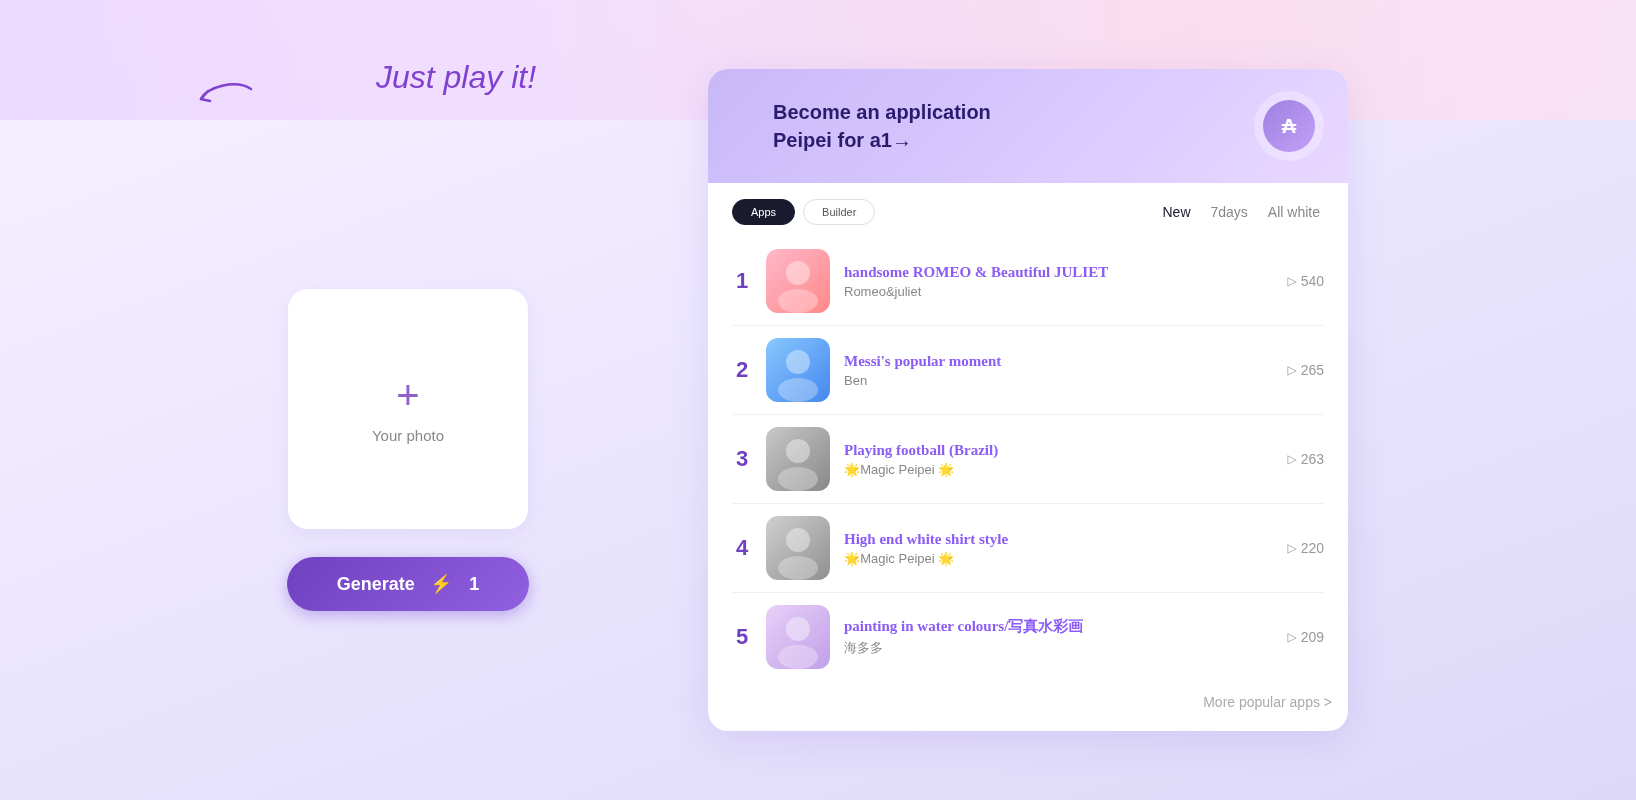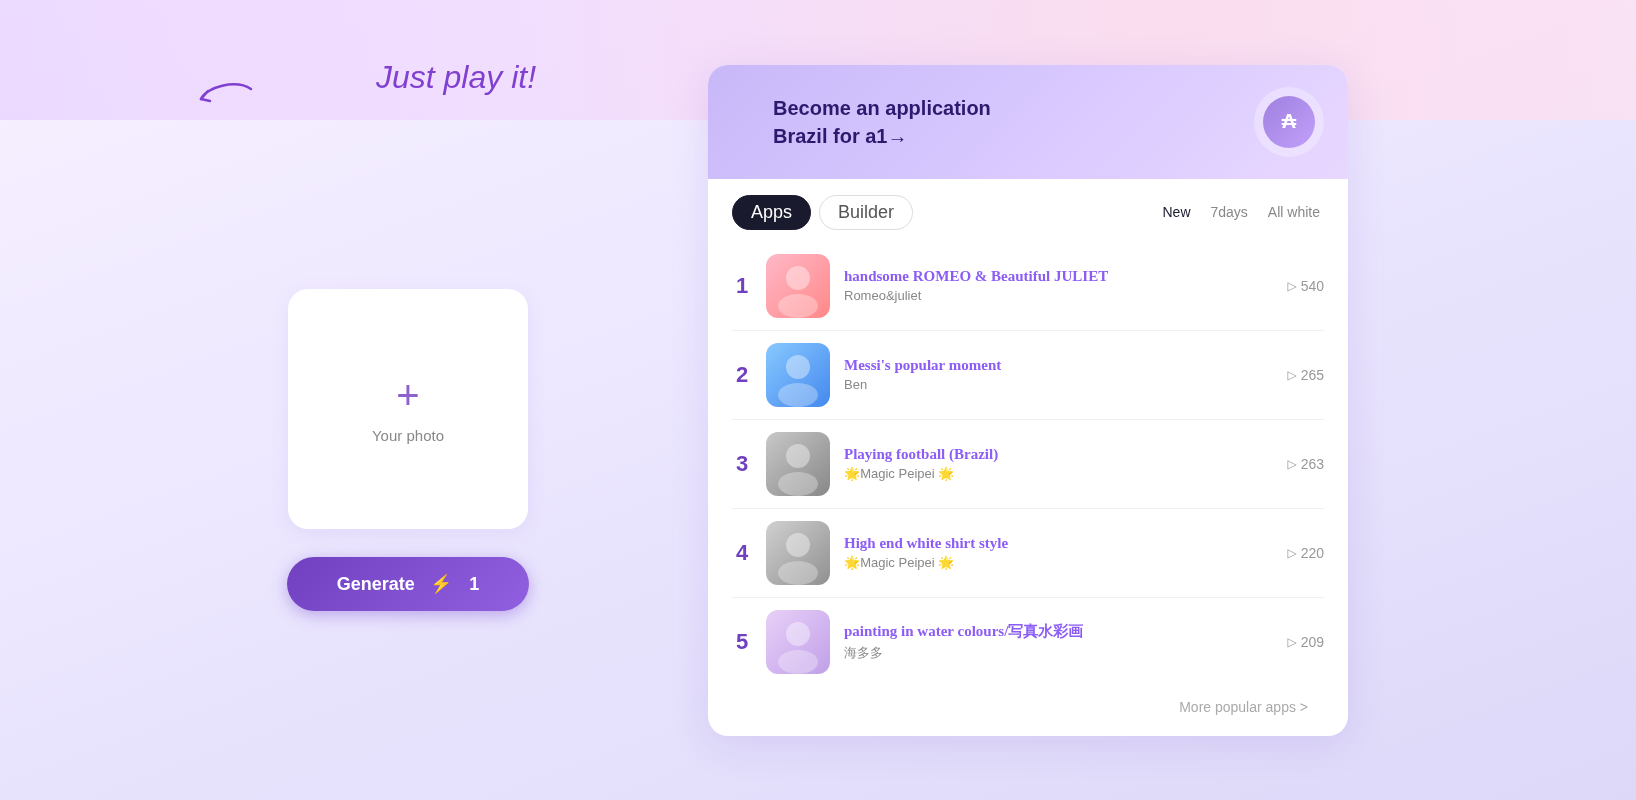--- a/index.html
+++ b/index.html
@@ -176,21 +176,21 @@
     }
 
     .tabs {
       display: flex;
       gap: 8px;
     }
 
     .tab-btn {
       padding: 6px 18px;
       border-radius: 20px;
-      font-size: 18px;
+      font-size: 11px;
       font-weight: 500;
       cursor: pointer;
       border: 1.5px solid #ddd;
       background: white;
       color: #555;
     }
 
     .tab-btn.active {
       background: #1a1a2e;
       color: white;
@@ -289,21 +289,21 @@
       flex-shrink: 0;
     }
 
     .play-icon {
       font-size: 12px;
     }
 
     
     .more-link {
       text-align: right;
-      padding: 12px 40px 0;
+      padding: 12px 16px 0;
     }
 
     .more-link a {
       font-size: 14px;
       color: #aaa;
       text-decoration: none;
       cursor: pointer;
     }
   </style>
 </head>
@@ -338,21 +338,21 @@
         <span>1</span>
       </button>
     </div>
 
     <div class="right-panel">
 
       <div class="banner">
         <div>
           <div class="banner-text">
             <span>Become an application</span><br>
-            <span>Brazil for a1→</span>
+            <span>Peipei for a1→</span>
           </div>
         </div>
         <div class="banner-decoration">
           <div class="coin-inner">₳</div>
         </div>
       </div>
 
       <div class="tabs-filter-row">
         <div class="tabs">
           <button class="tab-btn active">Apps</button>

